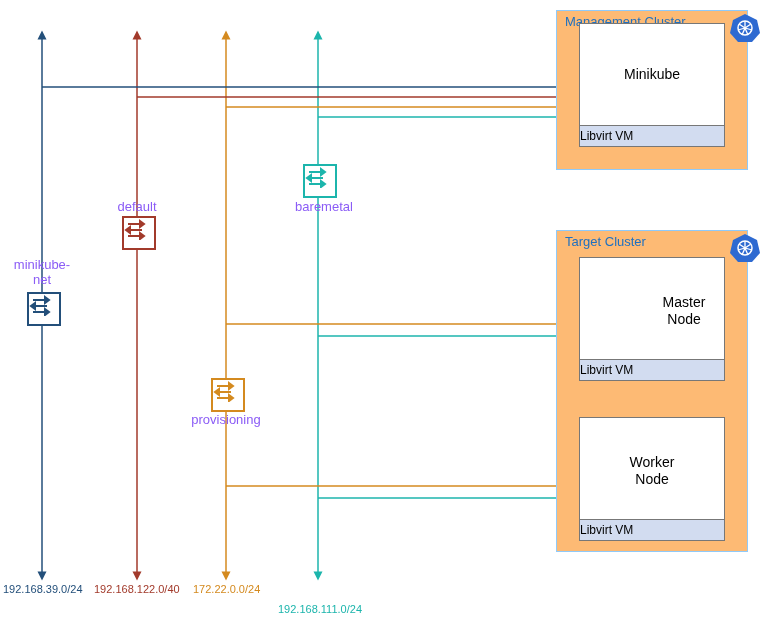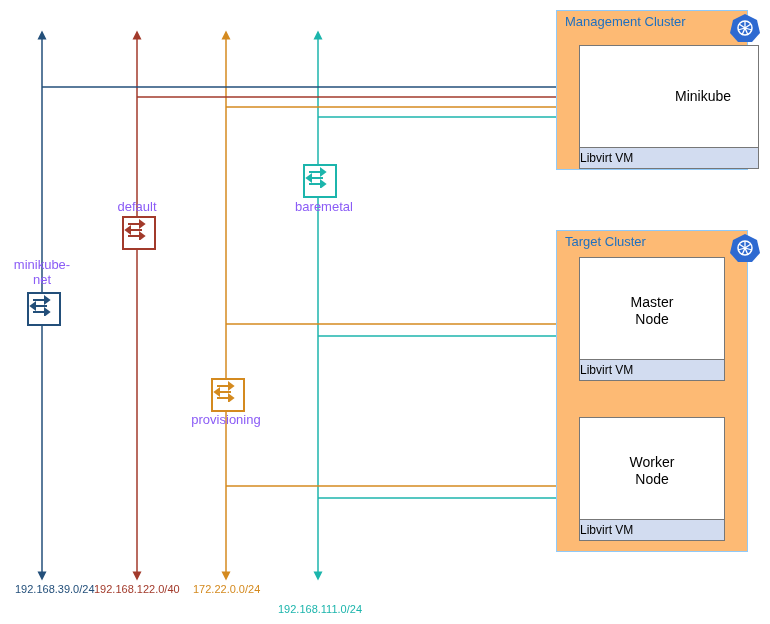--- a/index.html
+++ b/index.html
@@ -100,28 +100,28 @@
         <line x1="4" y1="6" x2="16" y2="6"></line>
         <polygon points="16,3 20,6 16,9"></polygon>
         <line x1="18" y1="12" x2="6" y2="12"></line>
         <polygon points="6,9 2,12 6,15"></polygon>
         <line x1="4" y1="18" x2="16" y2="18"></line>
         <polygon points="16,15 20,18 16,21"></polygon>
       </g>
     </svg>
 </div>
 
-<div class="subnet" style="left:15px;  top:583px; color:#234f7a;"><span>192.168.39.0/24</span></div>
+<div class="subnet" style="left:3px;  top:583px; color:#234f7a;"><span>192.168.39.0/24</span></div>
 <div class="subnet" style="left:94px; top:583px; color:#a23a2b;"><span>192.168.122.0/40</span></div>
 <div class="subnet" style="left:193px; top:583px; color:#d48a1f;"><span>172.22.0.0/24</span></div>
 <div class="subnet" style="left:278px; top:583px; color:#1cb5ac;margin-top:20px;"><span>192.168.111.0/24</span></div>
 
 <div class="cluster" style="left:556px; top:10px; width:190px; height:158px;">
   <div class="cluster-title"><span>Management Cluster</span></div>
-  <div class="vm-box" style="left:22px; top:34px; width:144px; height:122px;padding-left:34px;">
+  <div class="vm-box" style="left:22px; top:12px; width:144px; height:122px;">
     <div class="vm-label" style="top:42px;"><span>Minikube</span></div>
     <div class="vm-footer"><span>Libvirt VM</span></div>
   </div>
 </div>
 <div class="k8s-badge" style="left:730px; top:13px;">
   <svg width="30" height="30" viewBox="0 0 30 30">
       <polygon points="15,1 27,7 30,20 22,29 8,29 0,20 3,7" fill="#2e6ad1"></polygon>
       <circle cx="15" cy="15" r="7" fill="none" stroke="#fff" stroke-width="1.5"></circle>
       <g stroke="#fff" stroke-width="1.3">
         <line x1="15" y1="15" x2="15" y2="8"></line>
@@ -131,21 +131,21 @@
         <line x1="15" y1="15" x2="12" y2="22"></line>
         <line x1="15" y1="15" x2="8" y2="17"></line>
         <line x1="15" y1="15" x2="9" y2="11"></line>
       </g>
     </svg>
 </div>
 
 <div class="cluster" style="left:556px; top:230px; width:190px; height:320px;">
   <div class="cluster-title"><span>Target Cluster</span></div>
   <div class="vm-box" style="left:22px; top:26px; width:144px; height:122px;">
-    <div class="vm-label" style="top:36px;"><span>Master<br>Node</span></div>
+    <div class="vm-label" style="top:36px;padding-left:32px;"><span>Master<br>Node</span></div>
     <div class="vm-footer"><span>Libvirt VM</span></div>
   </div>
   <div class="vm-box" style="left:22px; top:186px; width:144px; height:122px;">
     <div class="vm-label" style="top:36px;"><span>Worker<br>Node</span></div>
     <div class="vm-footer"><span>Libvirt VM</span></div>
   </div>
 </div>
 <div class="k8s-badge" style="left:730px; top:233px;">
   <svg width="30" height="30" viewBox="0 0 30 30">
       <polygon points="15,1 27,7 30,20 22,29 8,29 0,20 3,7" fill="#2e6ad1"></polygon>

